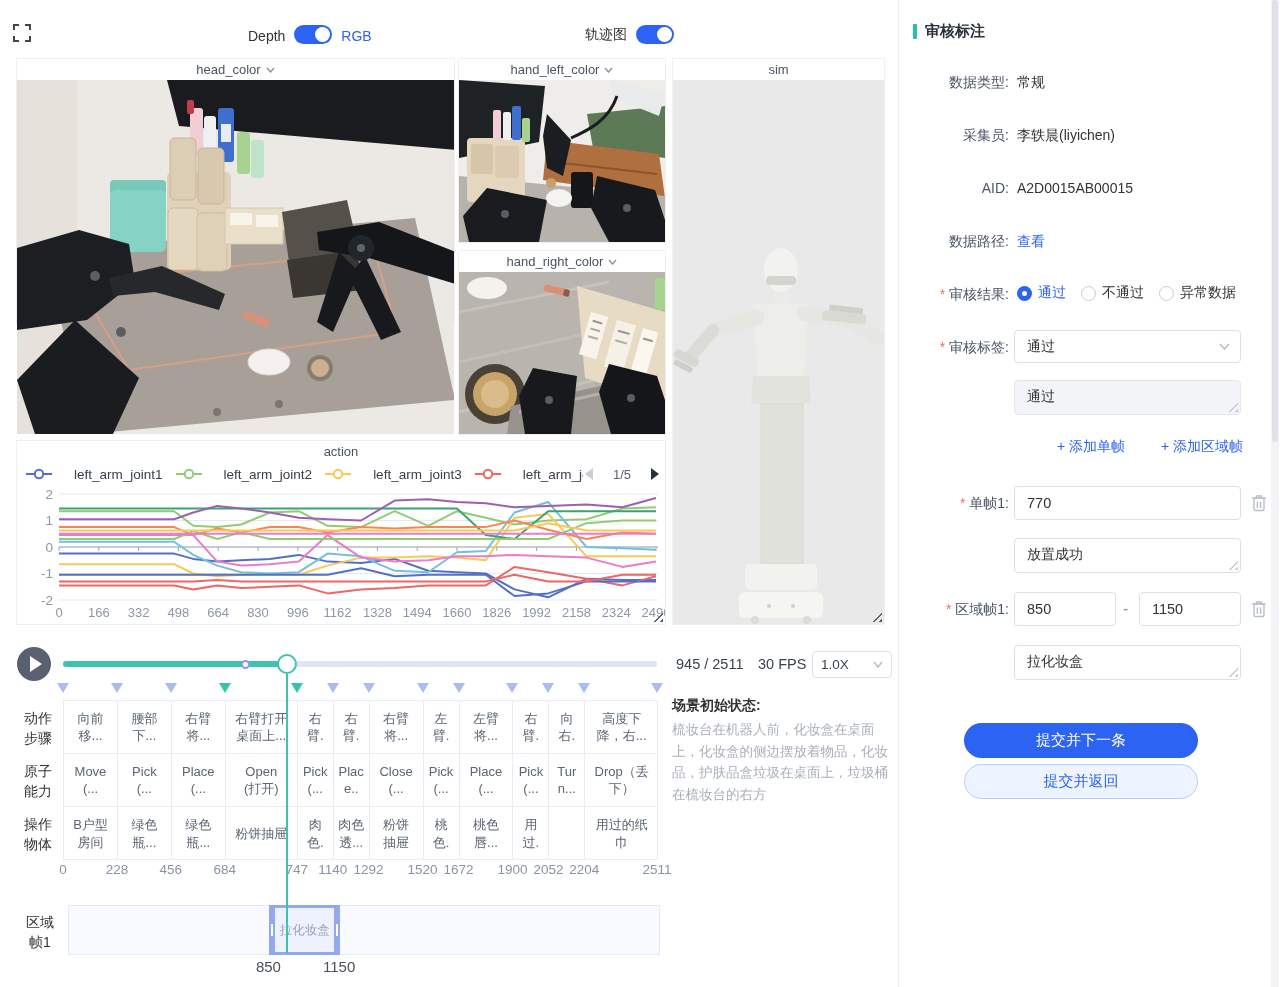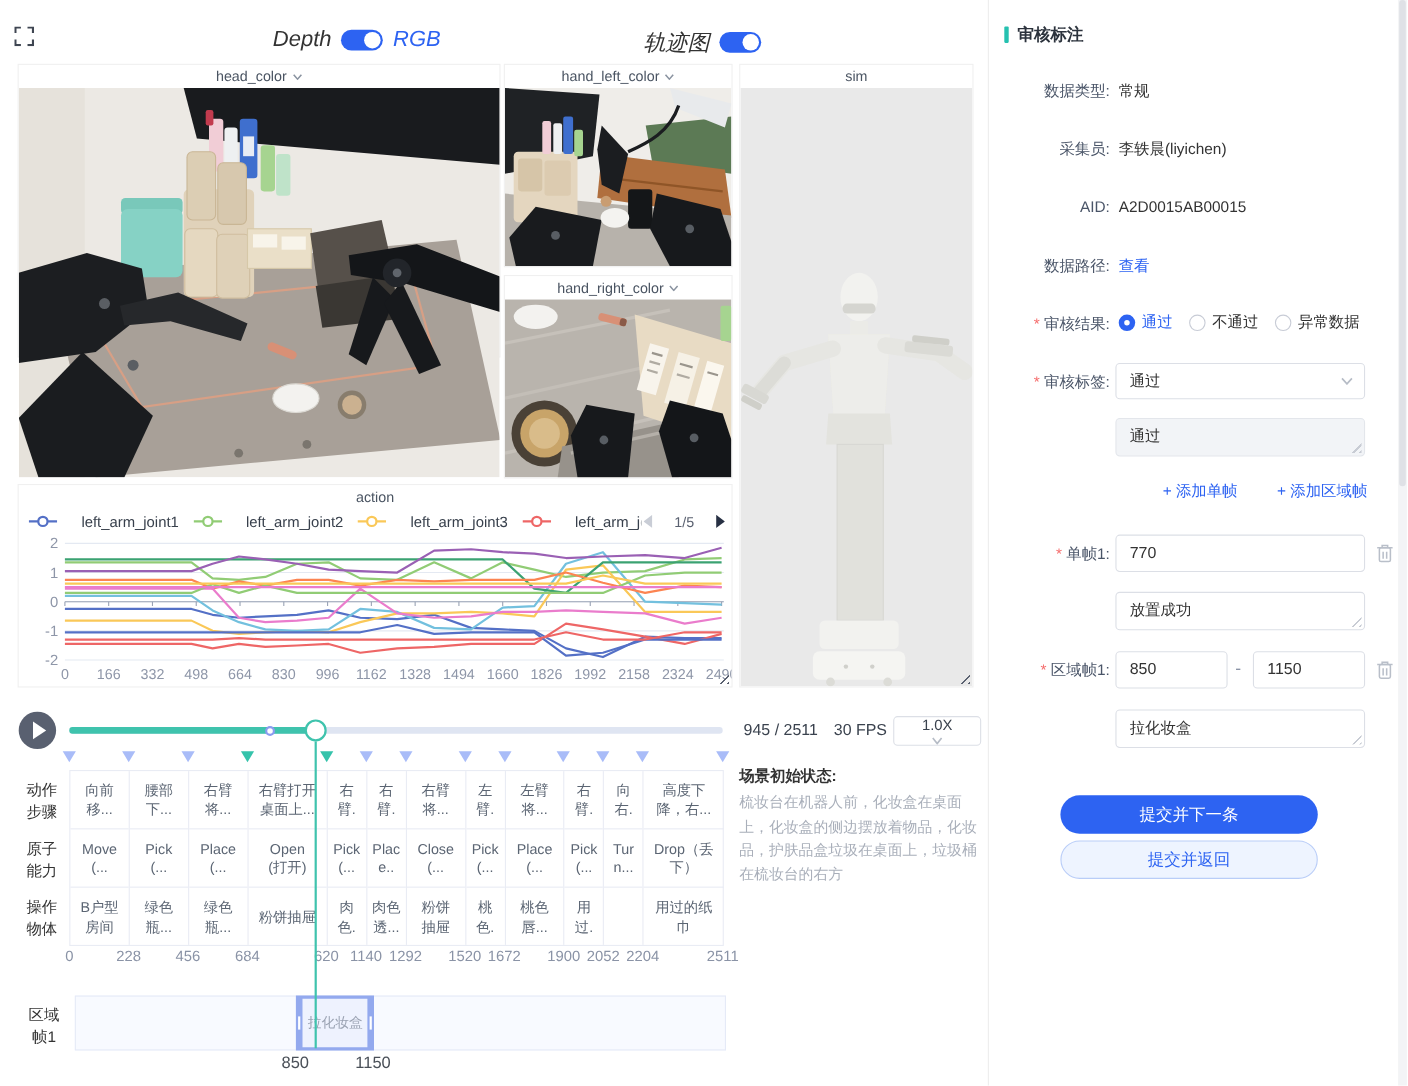--- a/index.html
+++ b/index.html
@@ -3,21 +3,21 @@
 <meta charset="utf-8">
 <style>
   * { margin:0; padding:0; box-sizing:border-box; }
   html,body { width:1280px; height:987px; overflow:hidden; background:#fff;
     font-family:"Liberation Sans","DejaVu Sans",sans-serif; color:#333; }
   .abs { position:absolute; }
   .app { position:relative; width:1280px; height:987px; }
 
   
   .fs-btn { left:13px; top:24px; width:18px; height:18px; cursor:pointer; }
-  .toggle-group { display:flex; align-items:center; gap:9px; font-size:20px;font-style:italic; }
+  .toggle-group { display:flex; align-items:flex-end; gap:9px; font-size:14px; }
   .switch { width:38px; height:19px; border-radius:10px; background:#2d63f2; position:relative; cursor:pointer; }
   .switch .knob { position:absolute; right:2px; top:2px; width:15px; height:15px; border-radius:50%; background:#fff; }
   .blue-text { color:#2d63f2; }
 
   
   .cam { border:1px solid #f0f0f0; background:#fff; }
   .cam-title { height:21px; display:flex; align-items:center; justify-content:center; gap:5px;
     font-size:13px; color:#4a5462; }
   .cam-body { position:relative; width:100%; overflow:hidden; }
   .cam-body svg { display:block; }
@@ -34,21 +34,21 @@
   
   .play-btn { left:17px; top:647px; width:34px; height:34px; border-radius:50%; background:#596070; cursor:pointer; }
   .play-btn::after { content:""; position:absolute; left:13px; top:9px; border-left:12px solid #fff;
     border-top:8px solid transparent; border-bottom:8px solid transparent; }
   .slider-track { left:63px; top:661px; width:594px; height:6px; border-radius:3px; background:#dfe5f2; cursor:pointer; }
   .slider-fill { left:63px; top:661px; height:6px; border-radius:3px; background:#3fc3ad; }
   .slider-dot { top:660px; width:9px; height:9px; border-radius:50%; background:#fff; border:2.5px solid #8b9bf0; }
   .slider-handle { top:654px; width:20px; height:20px; border-radius:50%; background:#fff; border:2px solid #3fc3ad; cursor:grab; }
   .frame-text { top:656px; font-size:14.5px; color:#3a424e; }
   .speed-select { left:812px; top:651px; width:80px; height:27px; border:1px solid #dcdfe6; border-radius:4px;
-    display:flex; align-items:center; justify-content:space-between; padding:0 8px; font-size:13.5px; color:#3a424e; cursor:pointer;flex-direction:column; }
+    display:flex; align-items:center; justify-content:space-between; padding:12px 8px; font-size:13.5px; color:#3a424e; cursor:pointer; }
 
   .marker { width:0; height:0; border-left:6px solid transparent; border-right:6px solid transparent;
     border-top:10px solid #a9bcf8; cursor:pointer; }
   .marker.teal { border-top-color:#35c3ab; }
   .playhead { width:2px; background:#3fc3ad; z-index:6; }
 
   
   .row-label { font-size:14px; color:#333; white-space:pre-line; text-align:center; line-height:1.45; }
   .steps-grid { left:63px; top:700px; width:595px; height:160px; border:1px solid #e9ecf4; background:#fff; }
   .step-col { position:absolute; top:0; height:100%; border-right:1px solid #e9ecf4; }
@@ -557,21 +557,21 @@
 下）</div>
         <div class="cell">用过的纸
 巾</div>
       </div>
     </div>
   <div id="frame-axis">
       <span class="axis-label" style="left: 63px;">0</span>
       <span class="axis-label" style="left: 116.935px;">228</span>
       <span class="axis-label" style="left: 170.871px;">456</span>
       <span class="axis-label" style="left: 224.806px;">684</span>
-      <span class="axis-label" style="left: 296.72px;">620</span>
+      <span class="axis-label" style="left: 296.72px;">747</span>
       <span class="axis-label" style="left: 332.677px;">1140</span>
       <span class="axis-label" style="left: 368.634px;">1292</span>
       <span class="axis-label" style="left: 422.57px;">1520</span>
       <span class="axis-label" style="left: 458.527px;">1672</span>
       <span class="axis-label" style="left: 512.462px;">1900</span>
       <span class="axis-label" style="left: 548.419px;">2052</span>
       <span class="axis-label" style="left: 584.376px;">2204</span>
       <span class="axis-label" style="left: 657px;">2511</span>
     </div>
 

